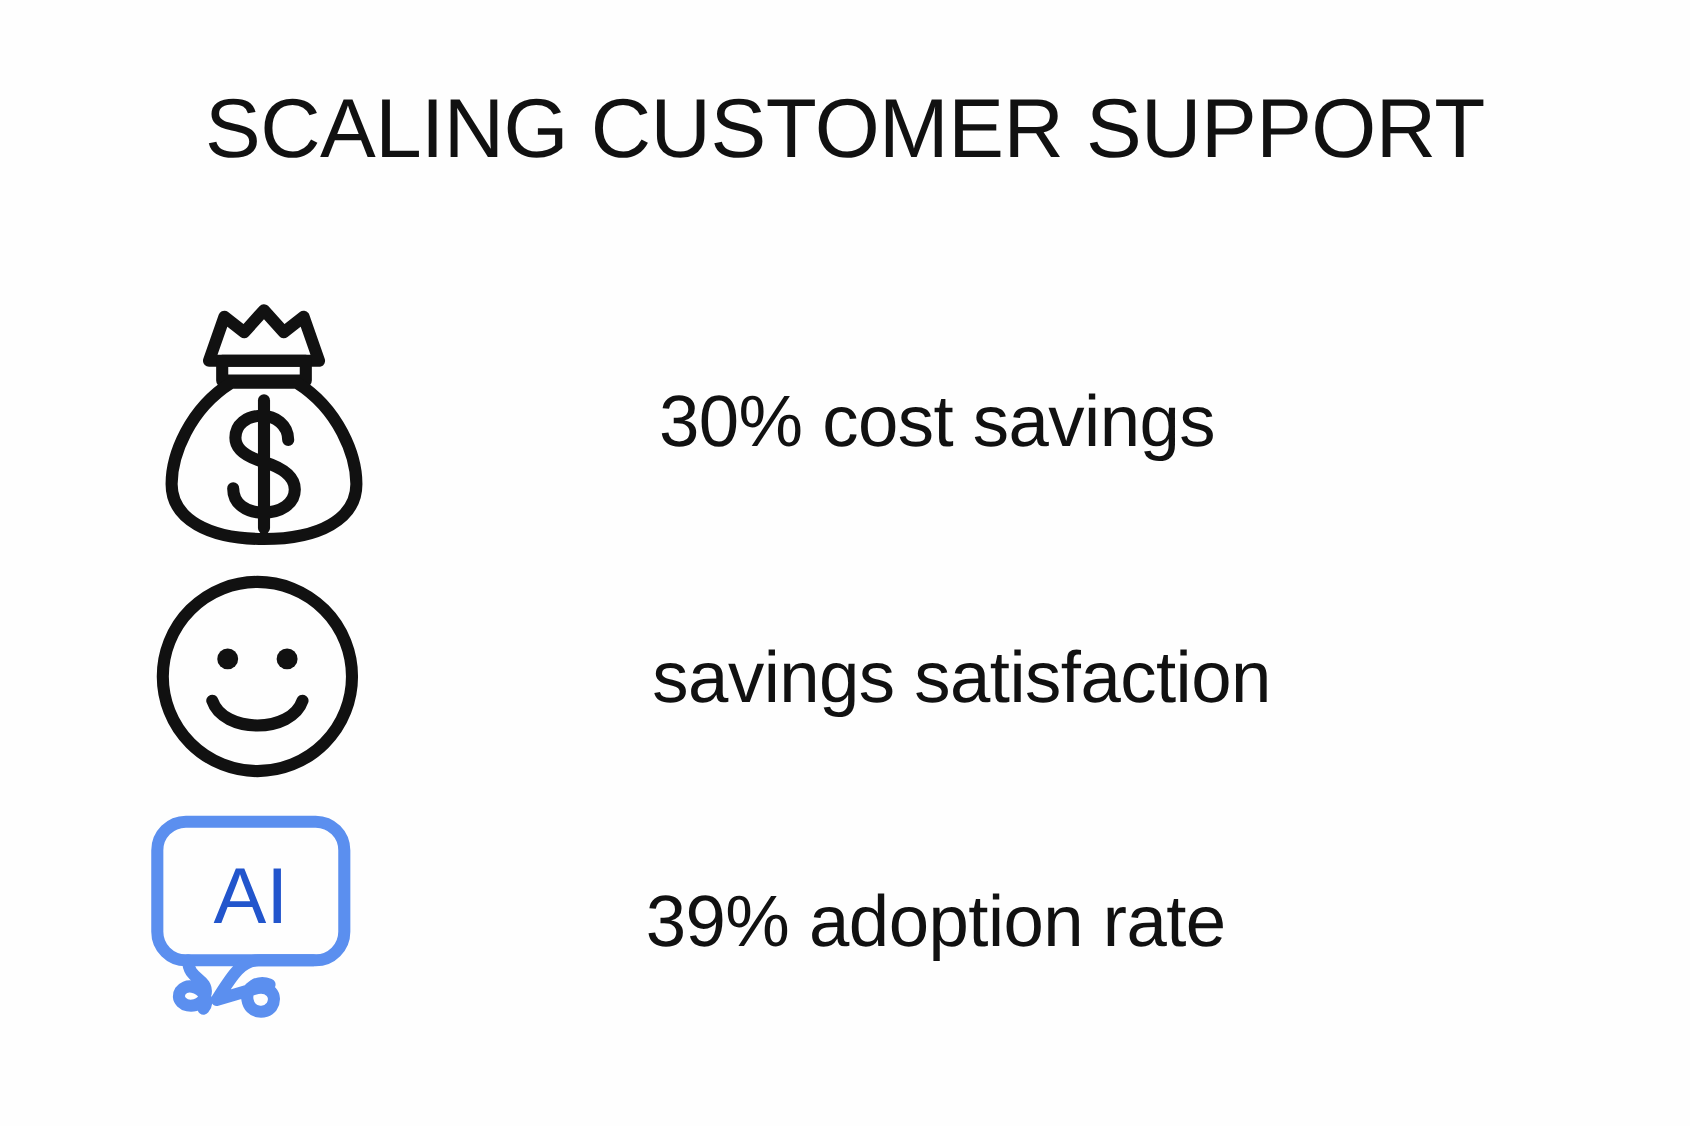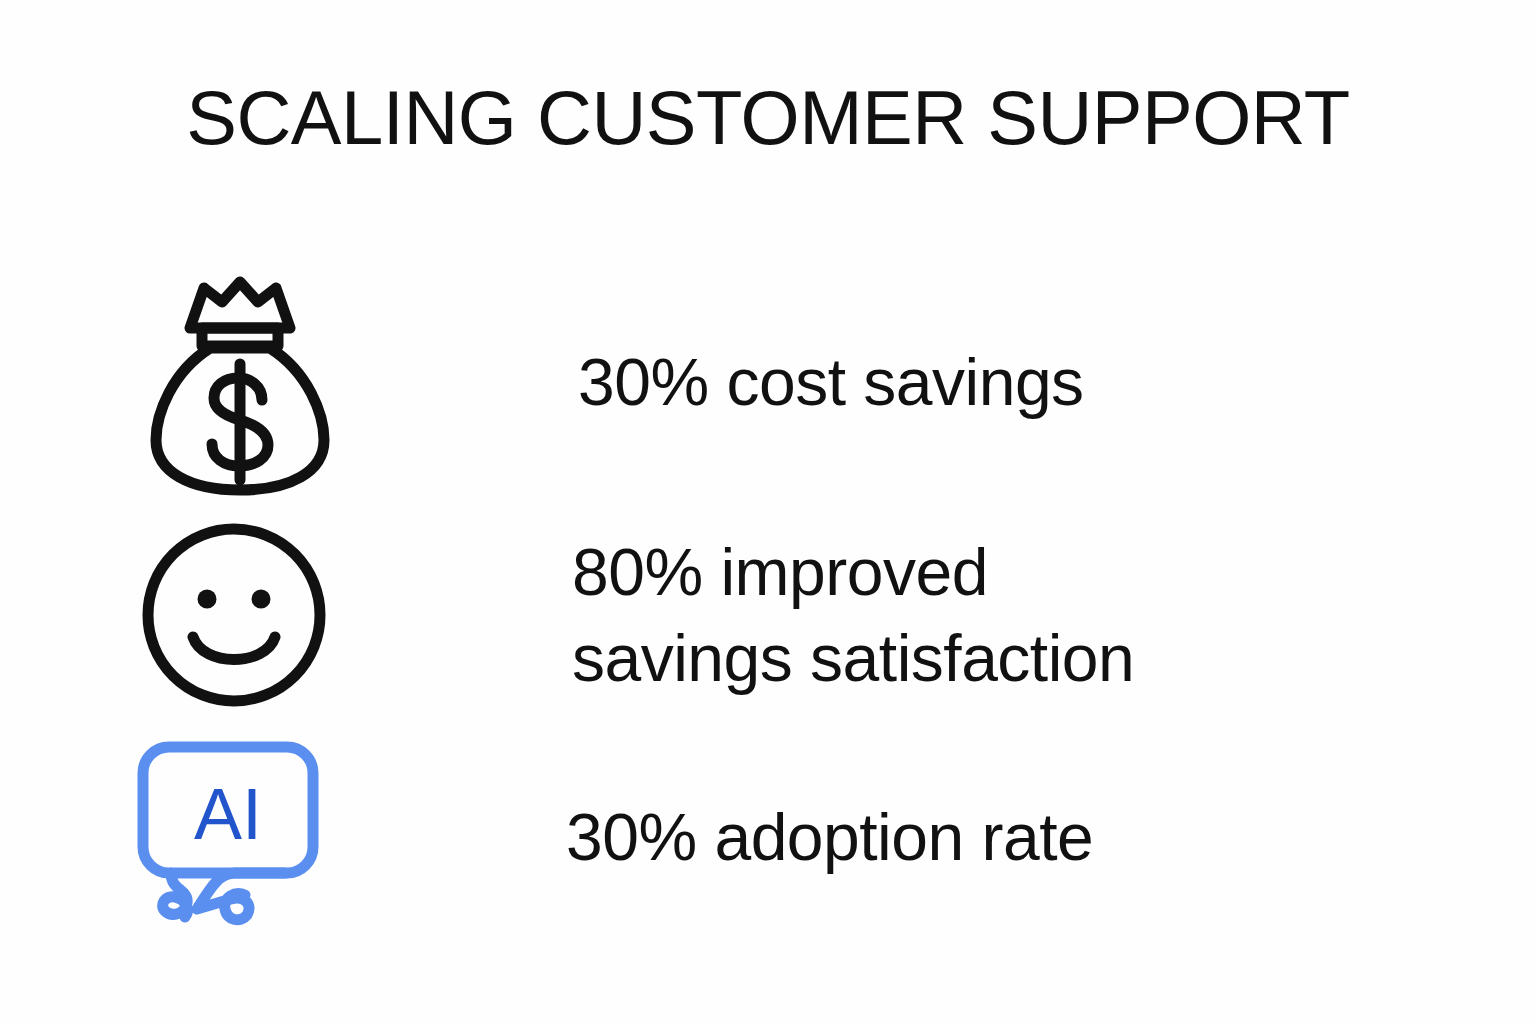--- a/index.html
+++ b/index.html
@@ -47,20 +47,21 @@
     left: 0;
     top: 262px;
     width: 1536px;
   }
   .row {
     position: absolute;
     left: 0;
     width: 1536px;
     display: flex;
     align-items: center;
+    gap: 21px;
   }
   .row-money  { top: 0px;   height: 240px; }
   .row-smiley { top: 248px; height: 210px; }
   .row-ai     { top: 470px; height: 210px; }
 
   .icon-cell {
     width: 440px;
     min-width: 440px;
     display: flex;
     justify-content: center;
@@ -135,21 +136,20 @@
           <ellipse cx="93" cy="93" rx="86" ry="86"></ellipse>
 
           <circle cx="66" cy="77" r="9.5" fill="#111111" stroke="none"></circle>
           <circle cx="120" cy="77" r="9.5" fill="#111111" stroke="none"></circle>
 
           <path d="M52 115 C 62 145, 124 145, 134 115"></path>
         </svg>
       </div>
       <div class="text-cell">
         <div class="stat-text">
-          <span class="stat-line">80% improved</span>
           <span class="stat-line">savings satisfaction</span>
         </div>
       </div>
     </div>
 
     <div class="row row-ai">
       <div class="icon-cell align-ai">
         <svg width="186" height="196" viewBox="0 0 186 196" fill="none" stroke="#5B8FEF" stroke-width="11" stroke-linecap="round" stroke-linejoin="round">
 
           <rect x="8" y="8" width="170" height="126" rx="26" ry="26"></rect>
@@ -166,19 +166,19 @@
                    L 96 160
                    C 110 156, 118 166, 112 176
                    C 106 184, 92 182, 90 170
                    C 88 158, 100 152, 110 156"></path>
 
           <text x="93" y="100" fill="#2255CC" stroke="none" font-family="Liberation Sans, sans-serif" font-size="72" text-anchor="middle">AI</text>
         </svg>
       </div>
       <div class="text-cell">
         <div class="stat-text">
-          <span class="stat-line">30% adoption rate</span>
+          <span class="stat-line">39% adoption rate</span>
         </div>
       </div>
     </div>
 
   </div>
 </div>
 
 </body></html>

